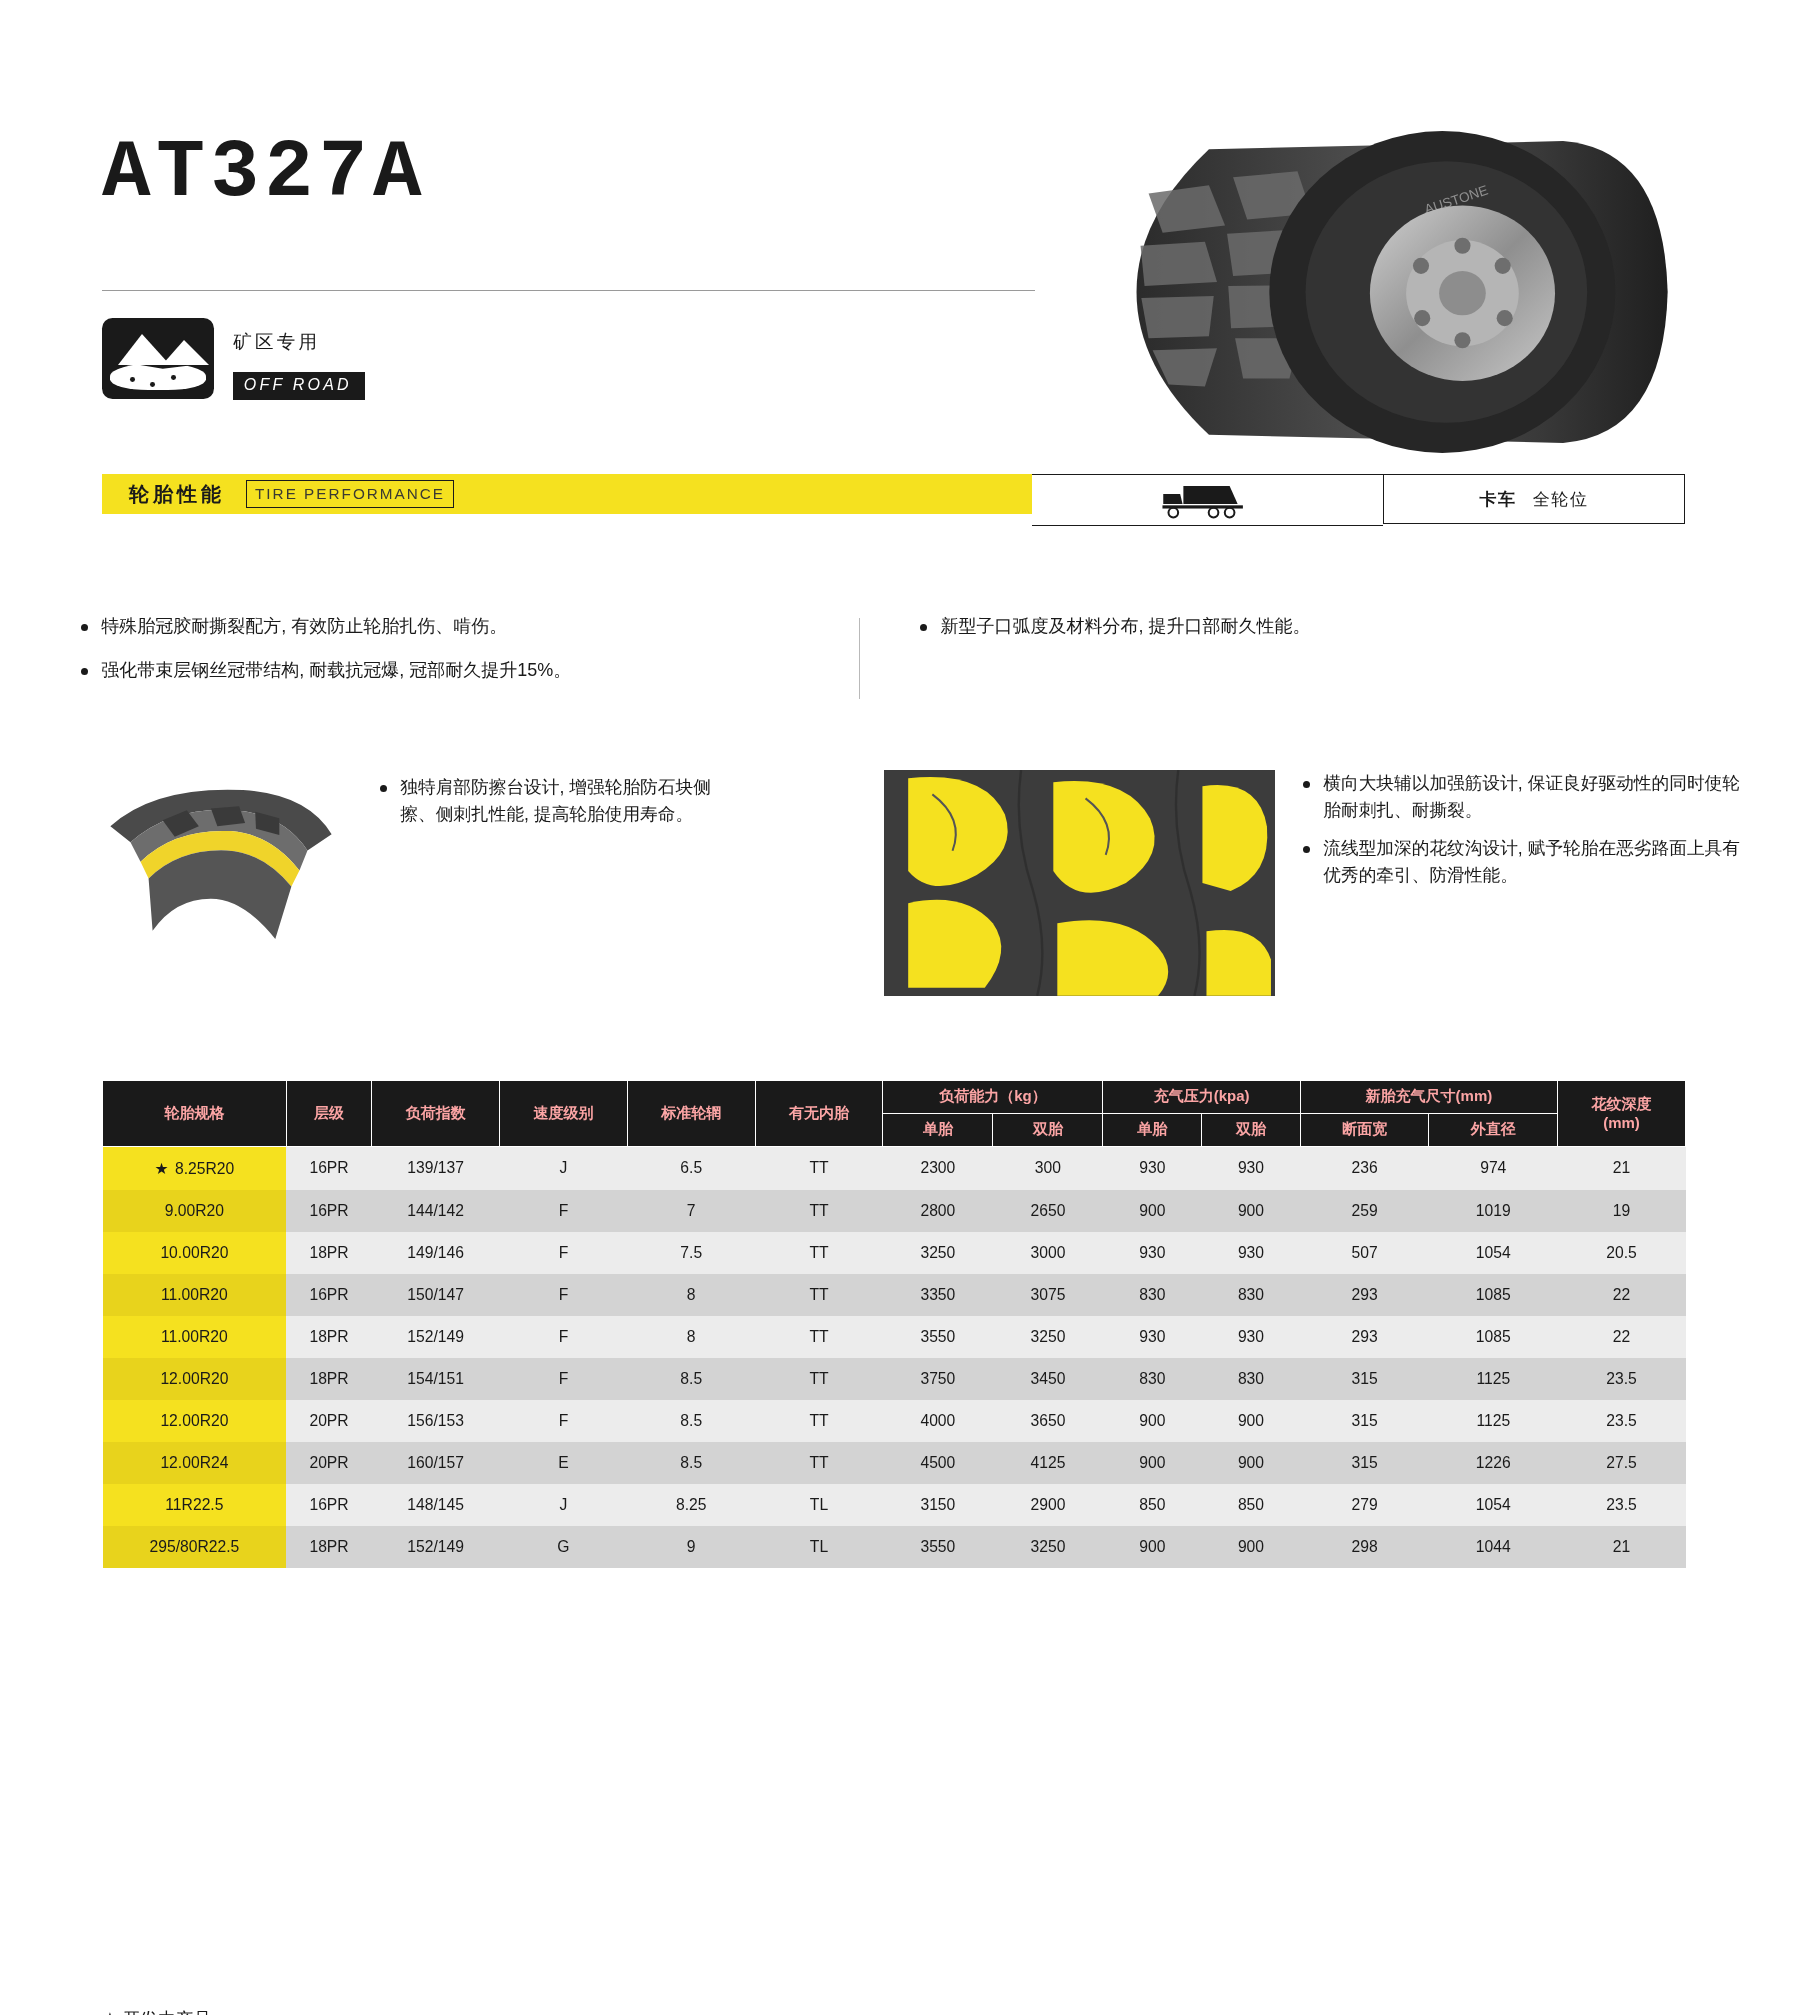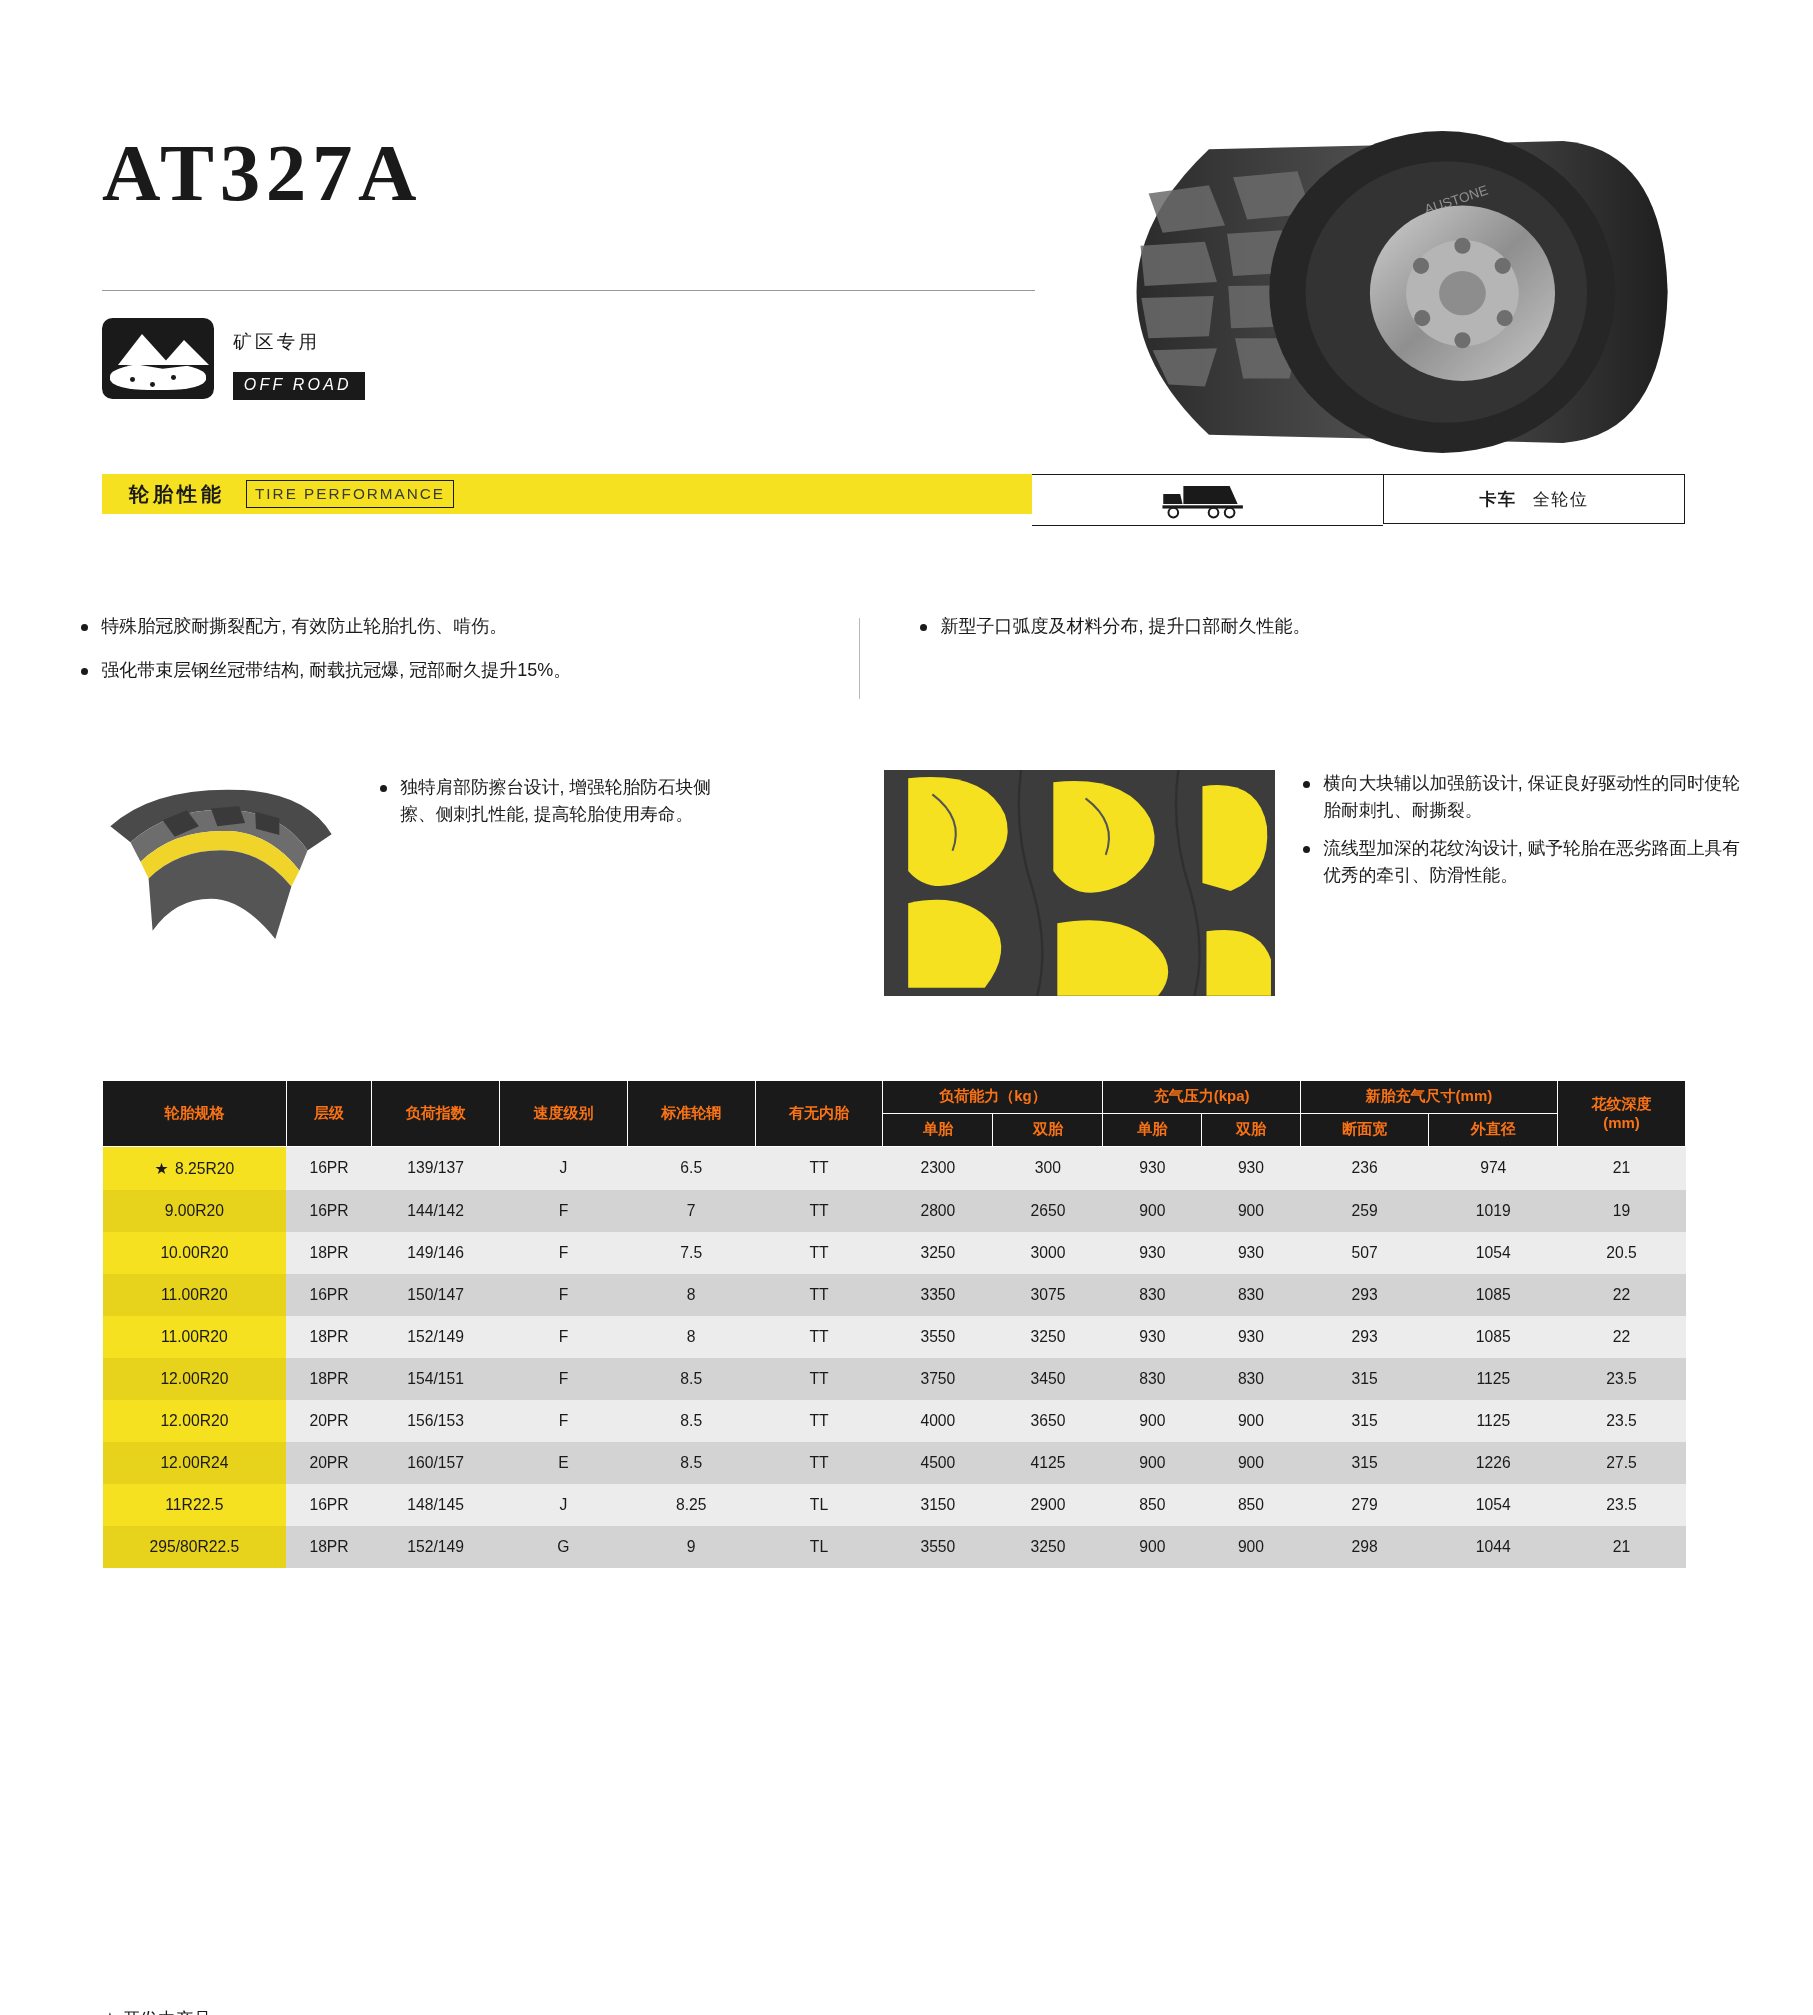--- a/index.html
+++ b/index.html
@@ -24,21 +24,21 @@
 
   
   .title {
     position: absolute;
     left: 102px;
     top: 133px;
     font-size: 81px;
     font-weight: bold;
     letter-spacing: 5.6px;
     color: #1a1a1a;
-    font-family: Liberation Serif, serif;
+    font-family: Liberation Mono, monospace;
     line-height: 1;
   }
   .title-rule {
     position: absolute;
     left: 102px;
     top: 290px;
     width: 933px;
     height: 1.2px;
     background: #9a9a9a;
   }
@@ -260,21 +260,21 @@
     width: 1584px;
   }
   table {
     border-collapse: collapse;
     width: 100%;
     font-size: 15.3px;
     color: #1a1a1a;
   }
   thead td, thead th {
     background: #1a1a1a;
-    color: #f97316;
+    color: #fca5a5;
     font-weight: bold;
     text-align: center;
     border: 0.8px solid #ffffff;
     padding: 6.4px 2.4px;
     font-size: 15px;
   }
   tbody td {
     text-align: center;
     padding: 12px 2.4px;
     border: none;

